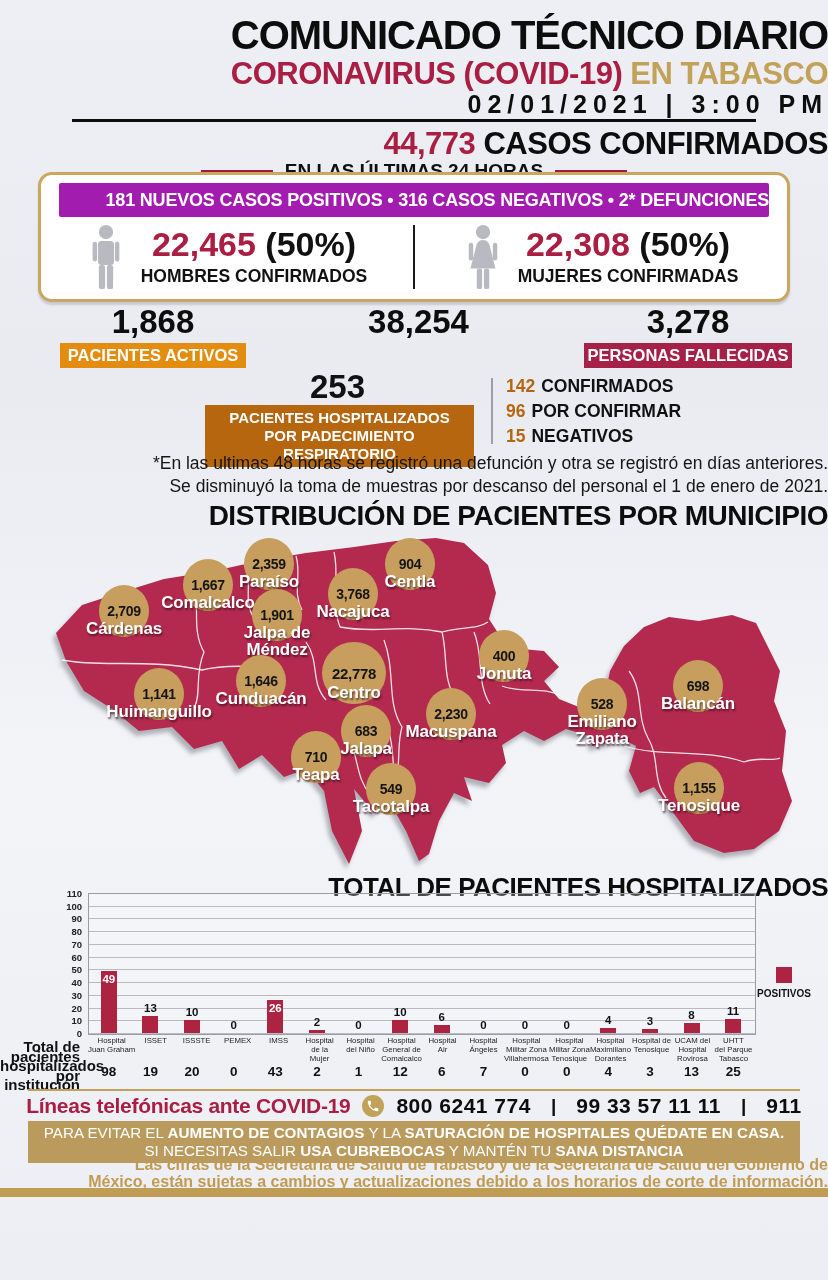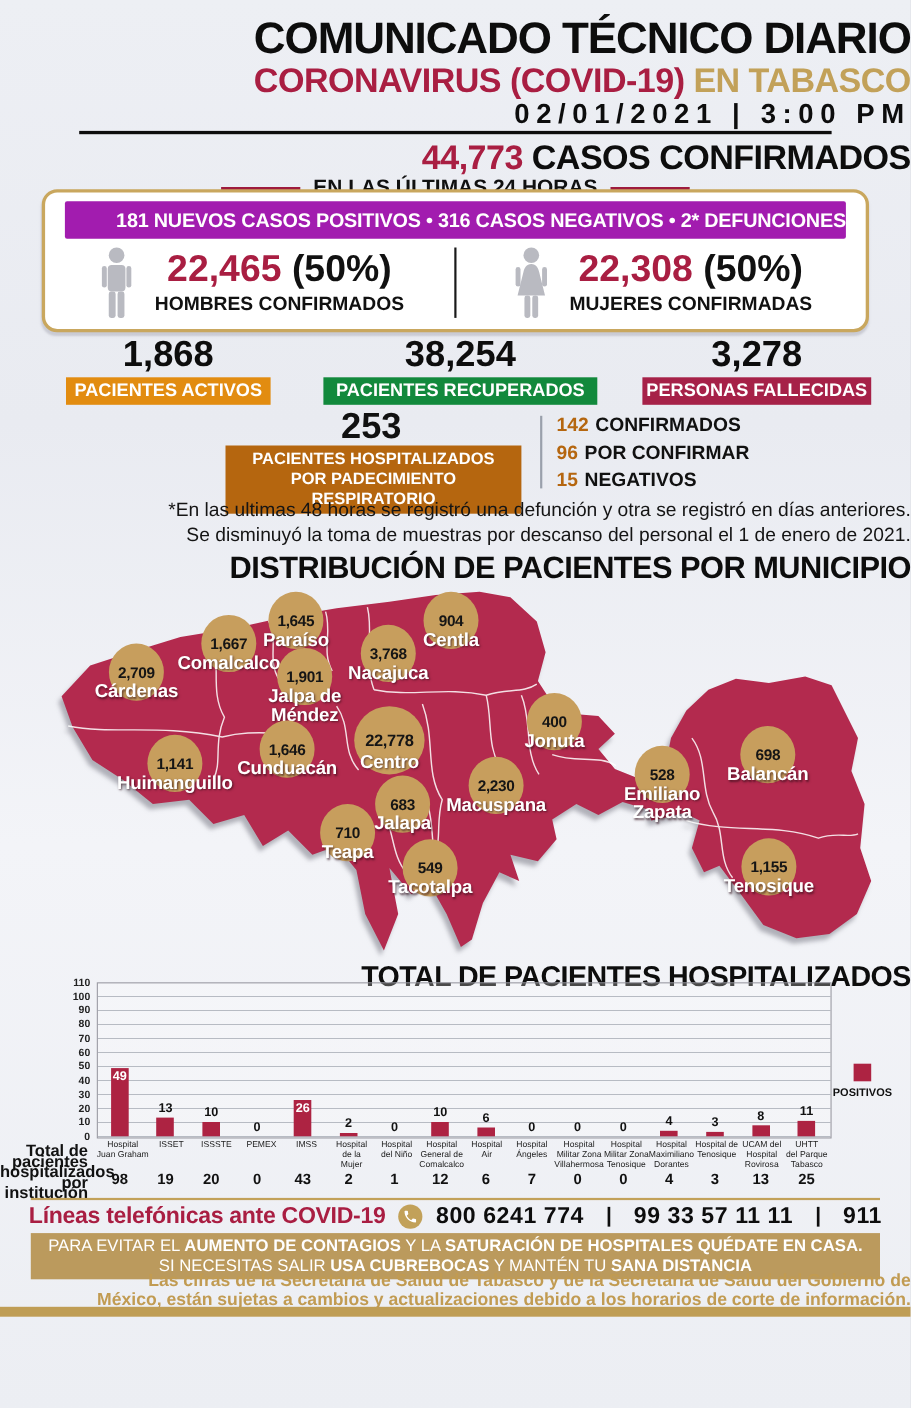--- a/index.html
+++ b/index.html
@@ -140,21 +140,20 @@
           <div class="gnum"><span class="red">22,308</span><span class="blk"> (50%)</span></div>
           <div class="glab">MUJERES CONFIRMADAS</div>
         </div>
       </div>
     </div>
   </div>
 
   <div class="abs statnum" style="left:60px;width:186px;text-align:center;">1,868</div>
   <div class="abs statbox" style="left: 60px; width: 186px; background: rgb(226, 140, 16);">PACIENTES ACTIVOS</div>
   <div class="abs statnum" style="left:294px;width:249px;text-align:center;">38,254</div>
-  <div class="abs statbox" style="left: 294px; width: 249px; background: rgb(18, 137, 60);">PACIENTES RECUPERADOS</div>
   <div class="abs statnum" style="left:584px;width:208px;text-align:center;">3,278</div>
   <div class="abs statbox" style="left: 584px; width: 208px; background: rgb(166, 33, 72);">PERSONAS FALLECIDAS</div>
 
   <div class="abs hosp-num">253</div>
   <div class="abs hosp-box">
     <div>PACIENTES HOSPITALIZADOS</div>
     <div>POR PADECIMIENTO RESPIRATORIO</div>
   </div>
   <div class="abs bk-div"></div>
   <div class="abs bk">
@@ -196,21 +195,21 @@
     </svg>
 
   <div class="bubble" style="left: 80px; top: 75px; background: rgb(199, 158, 93);">2,709</div>
       <div class="mlabel" style="left: 80px; top: 85px;">
         <div>Cárdenas</div>
       </div>
       <div class="bubble" style="left: 164px; top: 49px; background: rgb(199, 158, 93);">1,667</div>
       <div class="mlabel" style="left: 164px; top: 59px;">
         <div>Comalcalco</div>
       </div>
-      <div class="bubble" style="left: 225px; top: 28px; background: rgb(199, 158, 93);">1,645</div>
+      <div class="bubble" style="left: 225px; top: 28px; background: rgb(199, 158, 93);">2,359</div>
       <div class="mlabel" style="left: 225px; top: 38px;">
         <div>Paraíso</div>
       </div>
       <div class="bubble" style="left: 233px; top: 79px; background: rgb(199, 158, 93);">1,901</div>
       <div class="mlabel" style="left: 233px; top: 89px;">
         <div>Jalpa de</div>
         <div>Méndez</div>
       </div>
       <div class="bubble" style="left: 309px; top: 58px; background: rgb(199, 158, 93);">3,768</div>
       <div class="mlabel" style="left: 309px; top: 68px;">

